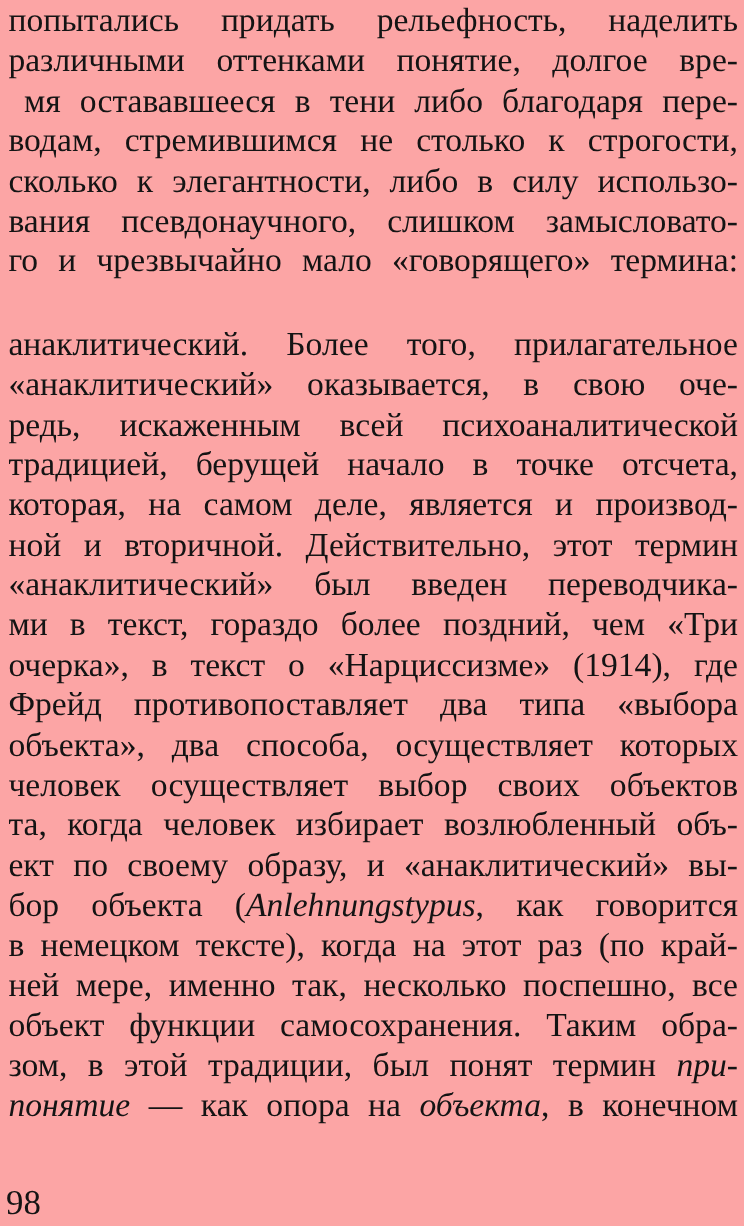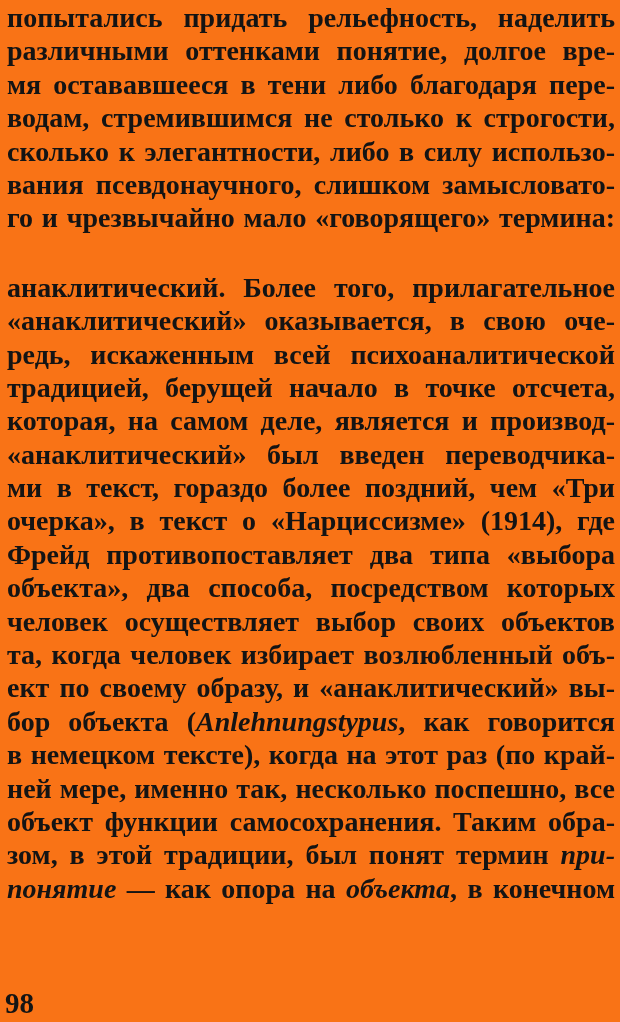--- a/index.html
+++ b/index.html
@@ -41,39 +41,40 @@
     left: 5px;
     top: 986px;
     font-size: 29px;
     line-height: 34px;
     color: #141414;
   }
 </style>
 </head>
 <body>
 
-<div class="page" style="background: #f97316; font-weight: bold;">
+<div class="page" style="background: #fca5a5;">
   <div class="text-block" id="text-block">
       <div class="line" style="color: rgb(20, 20, 20);"><span>попытались придать рельефность, наделить</span></div>
       <div class="line" style="color: rgb(20, 20, 20);"><span>различными оттенками понятие, долгое вре-</span></div>
-      <div class="line" style="color: rgb(20, 20, 20);"><span>мя остававшееся в тени либо благодаря пере-</span></div>
+      <div class="line" style="color: rgb(20, 20, 20); margin-left: 13px;"><span>мя остававшееся в тени либо благодаря пере-</span></div>
       <div class="line" style="color: rgb(20, 20, 20);"><span>водам, стремившимся не столько к строгости,</span></div>
       <div class="line" style="color: rgb(20, 20, 20);"><span>сколько к элегантности, либо в силу использо-</span></div>
       <div class="line" style="color: rgb(20, 20, 20);"><span>вания псевдонаучного, слишком замысловато-</span></div>
       <div class="line" style="color: rgb(20, 20, 20);"><span>го и чрезвычайно мало «говорящего» термина:</span></div>
       <div class="line" style="color: rgb(20, 20, 20); margin-top: 36px;"><span>анаклитический. Более того, прилагательное</span></div>
       <div class="line" style="color: rgb(20, 20, 20);"><span>«анаклитический» оказывается, в свою оче-</span></div>
       <div class="line" style="color: rgb(20, 20, 20);"><span>редь, искаженным всей психоаналитической</span></div>
       <div class="line" style="color: rgb(20, 20, 20);"><span>традицией, берущей начало в точке отсчета,</span></div>
       <div class="line" style="color: rgb(20, 20, 20);"><span>которая, на самом деле, является и производ-</span></div>
+      <div class="line" style="color: rgb(20, 20, 20);"><span>ной и вторичной. Действительно, этот термин</span></div>
       <div class="line" style="color: rgb(20, 20, 20);"><span>«анаклитический» был введен переводчика-</span></div>
       <div class="line" style="color: rgb(20, 20, 20);"><span>ми в текст, гораздо более поздний, чем «Три</span></div>
       <div class="line" style="color: rgb(20, 20, 20);"><span>очерка», в текст о «Нарциссизме» (1914), где</span></div>
       <div class="line" style="color: rgb(20, 20, 20);"><span>Фрейд противопоставляет два типа «выбора</span></div>
-      <div class="line" style="color: rgb(20, 20, 20);"><span>объекта», два способа, посредством которых</span></div>
+      <div class="line" style="color: rgb(20, 20, 20);"><span>объекта», два способа, осуществляет которых</span></div>
       <div class="line" style="color: rgb(20, 20, 20);"><span>человек осуществляет выбор своих объектов</span></div>
       <div class="line" style="color: rgb(20, 20, 20);"><span>та, когда человек избирает возлюбленный объ-</span></div>
       <div class="line" style="color: rgb(20, 20, 20);"><span>ект по своему образу, и «анаклитический» вы-</span></div>
       <div class="line" style="color: rgb(20, 20, 20);"><span>бор объекта (</span><span class="it">Anlehnungstypus</span><span>, как говорится</span></div>
       <div class="line" style="color: rgb(20, 20, 20);"><span>в немецком тексте), когда на этот раз (по край-</span></div>
       <div class="line" style="color: rgb(20, 20, 20);"><span>ней мере, именно так, несколько поспешно, все</span></div>
       <div class="line" style="color: rgb(20, 20, 20);"><span>объект функции самосохранения. Таким обра-</span></div>
       <div class="line" style="color: rgb(20, 20, 20);"><span>зом, в этой традиции, был понят термин </span><span class="it">при-</span></div>
       <div class="line" style="color: rgb(20, 20, 20);"><span class="it">понятие</span><span> — как опора на </span><span class="it">объекта</span><span>, в конечном</span></div>
     </div>

